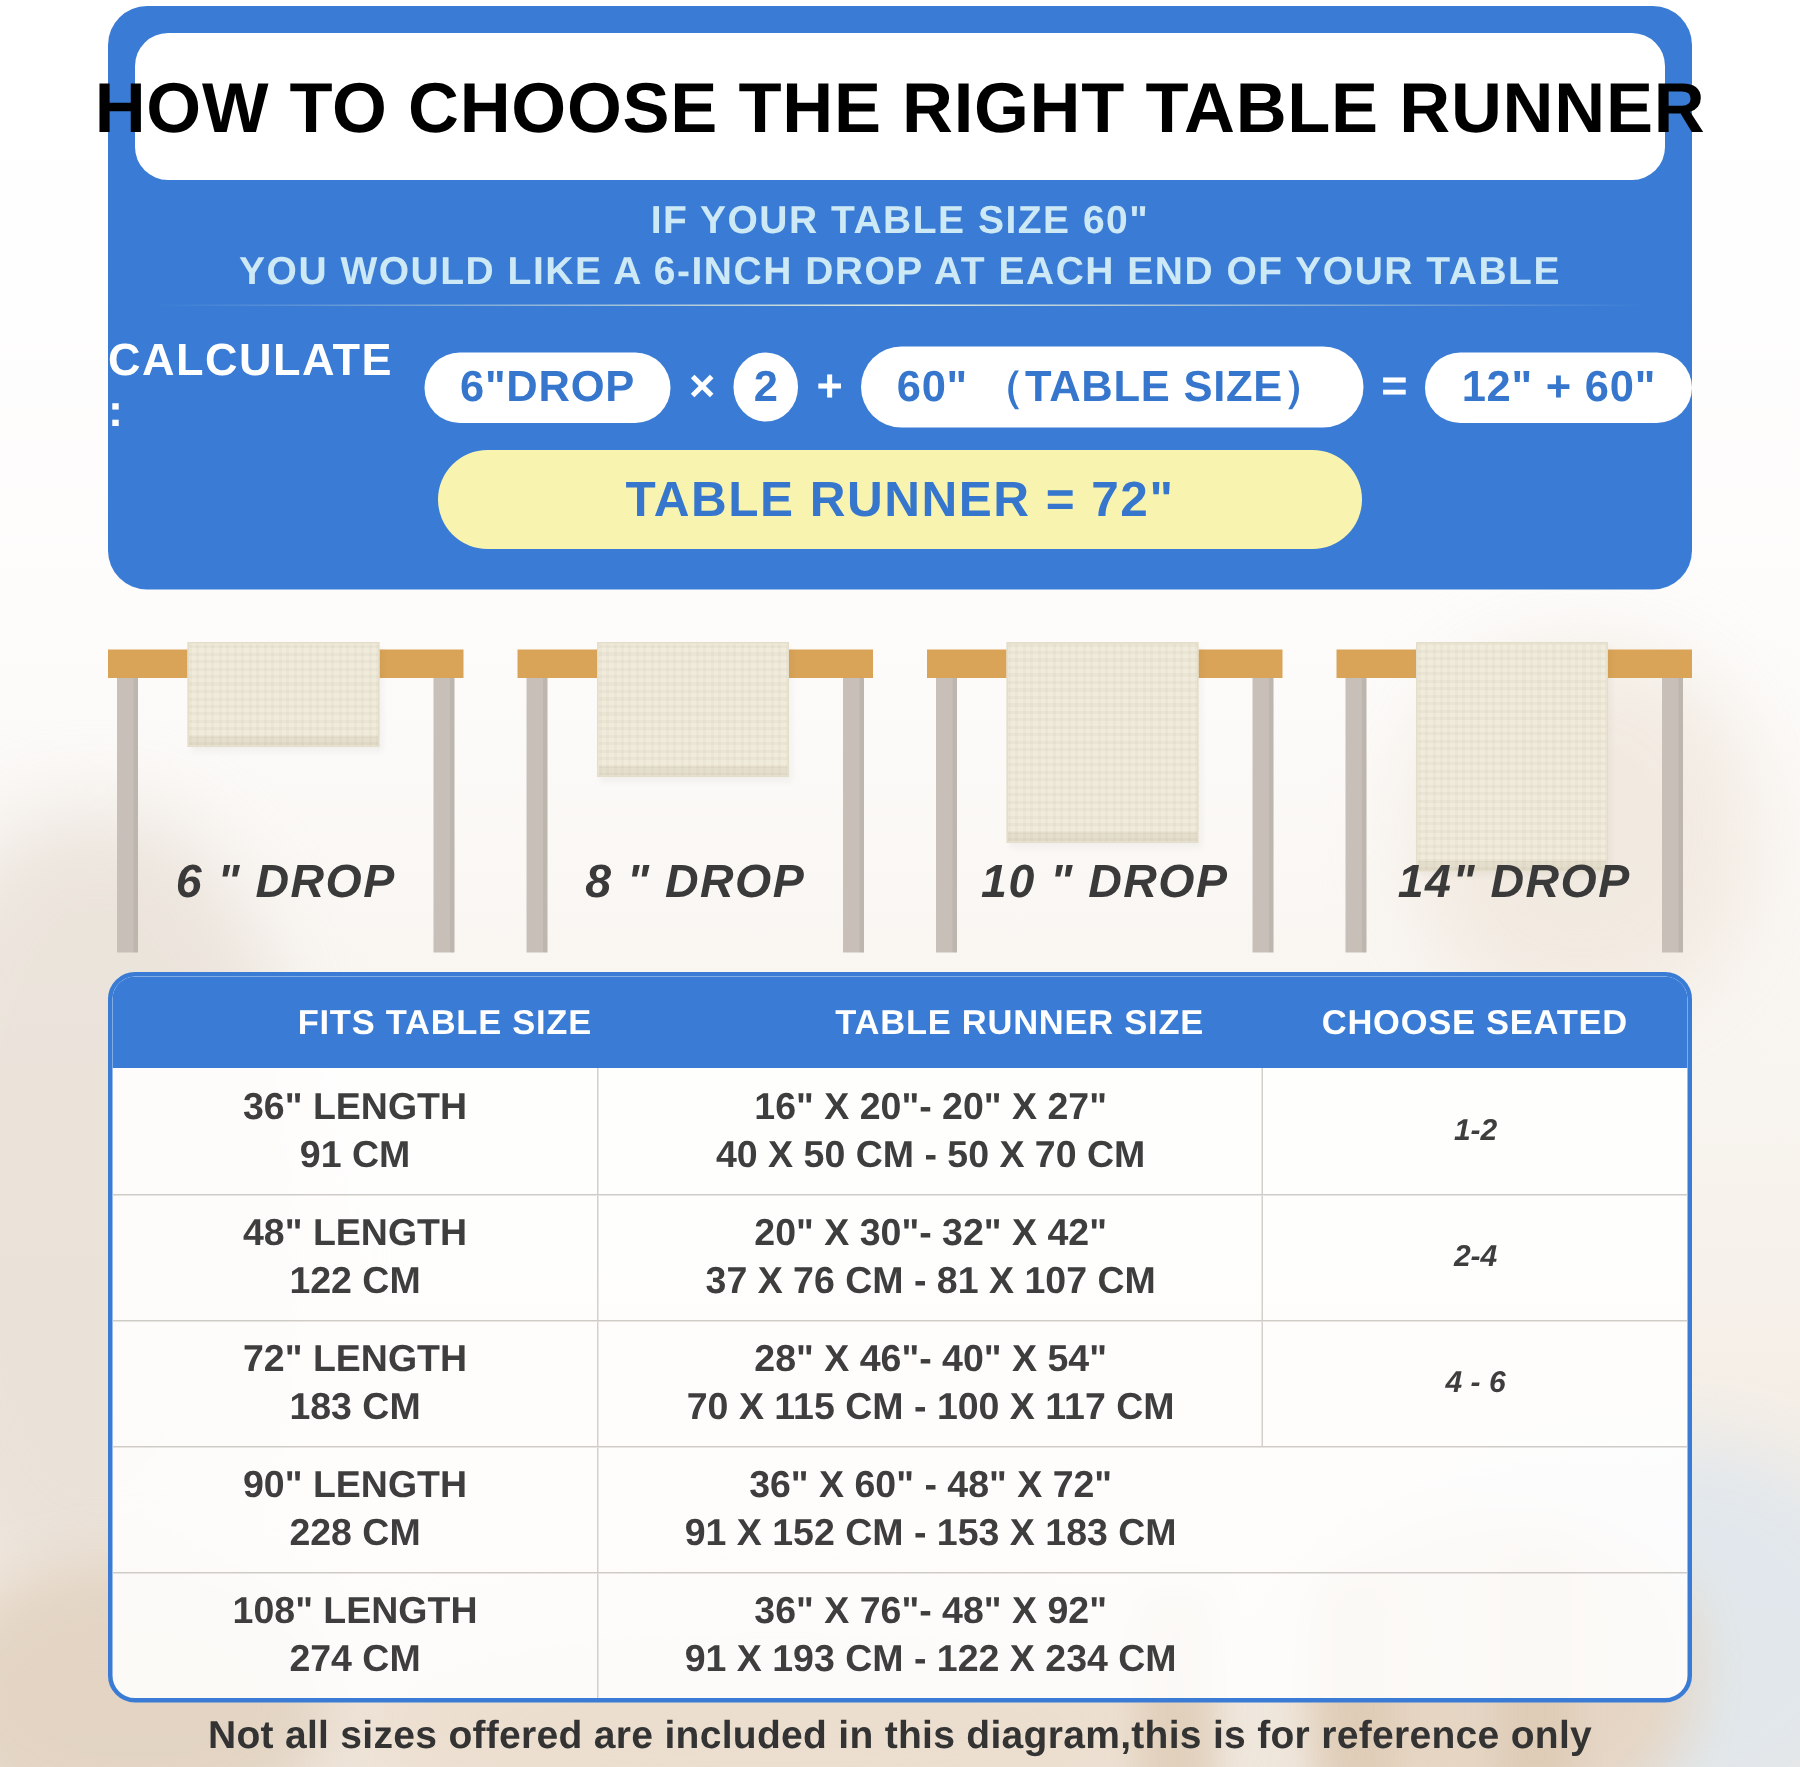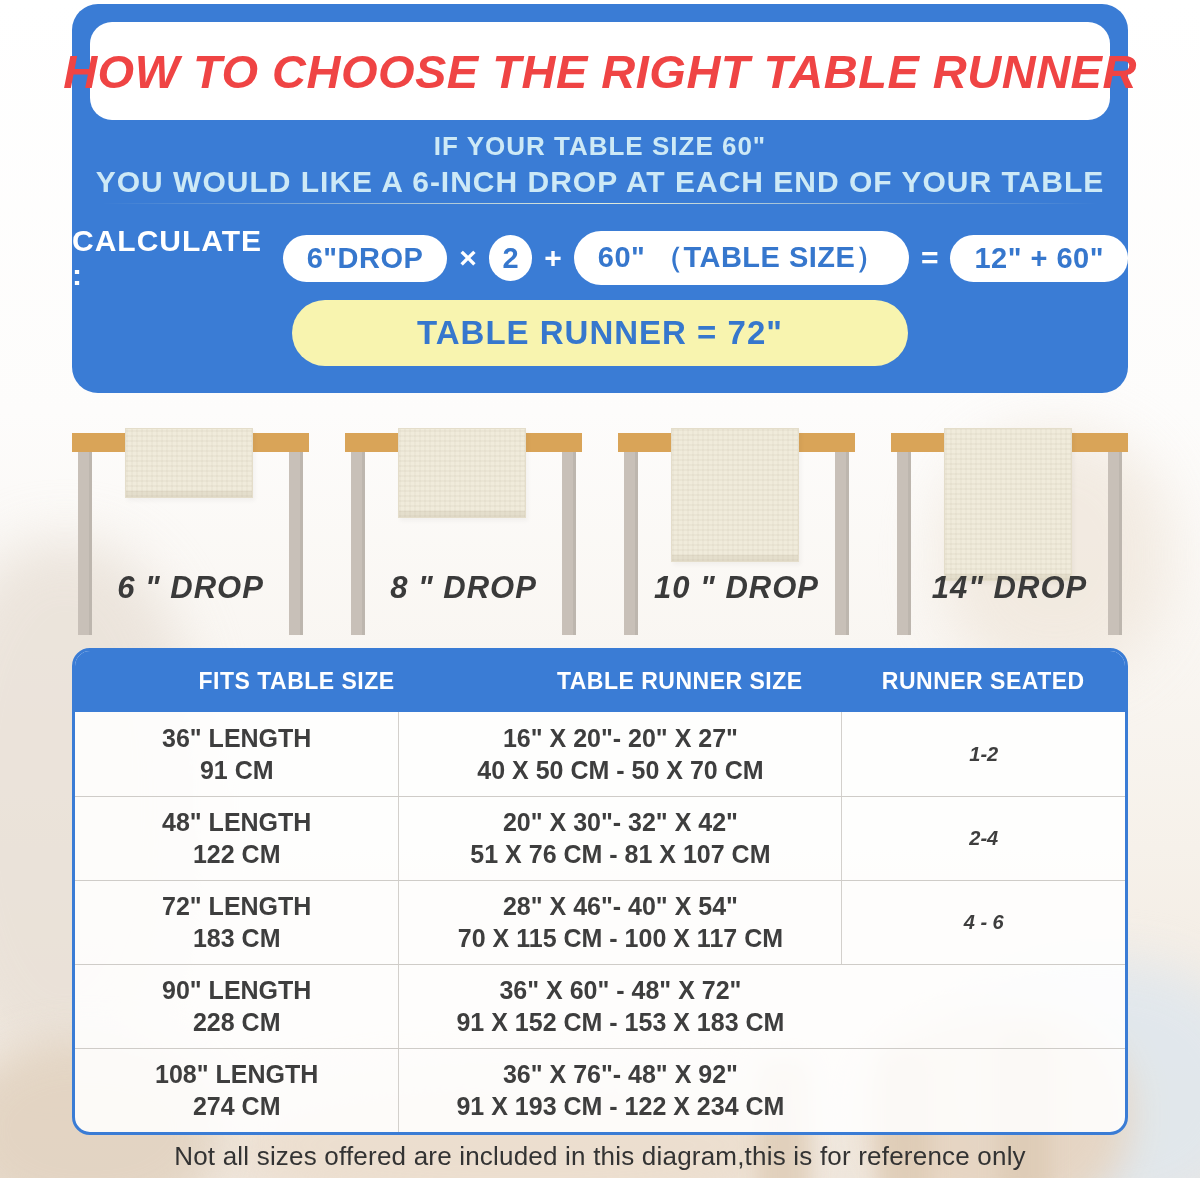--- a/index.html
+++ b/index.html
@@ -19,25 +19,25 @@
   .b5 { right:30px;  top:430px; width:230px; height:250px; background:#f0e7dc; filter:blur(28px); opacity:.8; }
   .b6 { left:-40px;  top:1040px; width:260px; height:180px; background:#e0d0bd; filter:blur(20px); opacity:.8; }
   .chair { position:absolute; width:52px; height:170px; background:#dcc9b2; filter:blur(10px); opacity:.7; border-radius:12px; }
   .c1 { right:150px; top:1030px; } .c2 { right:270px; top:1050px; } .c3 { right:390px; top:1060px; }
 
   
   .panel-top { position:absolute; left:72px; top:4px; width:1056px; height:389px;
                background:#3A7CD5; border-radius:26px; }
   .title-box { position:absolute; left:18px; right:18px; top:18px; height:98px;
                background:#ffffff; border-radius:22px; display:flex; align-items:center; justify-content:center; }
-  .title { font-size:47px; font-weight:bold; font-style:italic; color:#ef4444; letter-spacing:.5px; white-space:nowrap; }
+  .title { font-size:47px; font-weight:bold; color:#000000; letter-spacing:.5px; white-space:nowrap; }
   .sub1 { position:absolute; top:127px; left:0; right:0; text-align:center;
           color:#CDE9F6; font-size:26px; font-weight:bold; letter-spacing:1px; }
   .sub2 { position:absolute; top:161px; left:0; right:0; text-align:center;
-          color:#CDE9F6; font-size:30px; font-weight:bold; letter-spacing:1px; }
+          color:#CDE9F6; font-size:26px; font-weight:bold; letter-spacing:1px; }
   .hairline { position:absolute; top:199px; left:30px; right:30px; height:1px;
               background:linear-gradient(90deg,rgba(255,255,240,0) 0%,rgba(255,255,220,.85) 50%,rgba(255,255,240,0) 100%); }
   .calc-row { position:absolute; top:228px; left:0; right:0; height:52px;
               display:flex; align-items:center; justify-content:center; gap:12px; }
   .calc-label { color:#ffffff; font-size:30px; font-weight:bold; letter-spacing:1px; }
   .pill { background:#ffffff; color:#3677CD; font-size:29px; font-weight:bold;
           border-radius:27px; padding:7px 24px; white-space:nowrap; letter-spacing:.5px; }
   .op { color:#ffffff; font-size:30px; font-weight:bold; }
   .circle { background:#ffffff; color:#3677CD; width:46px; height:46px; border-radius:50%;
             display:flex; align-items:center; justify-content:center; font-size:29px; font-weight:bold; }
@@ -70,21 +70,21 @@
   .th { color:#ffffff; font-size:23px; font-weight:bold; letter-spacing:.5px; text-align:center; }
   .col1 { width:30.8%; } .col2 { width:42.2%; } .col3 { width:27%; }
   .tr { display:flex; height:84px; border-top:1px solid #cfccc8; }
   .tr.first { border-top:none; }
   .td { display:flex; flex-direction:column; align-items:center; justify-content:center; gap:3px; }
   .td.col2, .td.col3 { border-left:1px solid #d3d0cc; }
   .cell-line { font-size:25px; font-weight:bold; color:#3E3E3E; line-height:1.15; white-space:nowrap; }
   .persons { font-size:20px;font-style:italic; }
 
   .footer-note { position:absolute; left:0; right:0; top:1141px; text-align:center;
-                 font-size:26px; font-weight:normal; color:#333333; letter-spacing:.2px; }
+                 font-size:26px; font-weight:bold; color:#333333; letter-spacing:.2px; }
 </style>
 </head>
 <body>
 
 <div class="page">
 
   <div class="photo-bg">
     <div class="blob b1"></div>
     <div class="blob b2"></div>
     <div class="blob b3"></div>
@@ -151,21 +151,21 @@
       <div class="runner rh14"></div>
       <div class="drop-label">14" DROP</div>
     </div>
 
   </div>
 
   <div class="size-table">
     <div class="thead">
       <div class="th col2">FITS TABLE SIZE</div>
       <div class="th col1">TABLE RUNNER SIZE</div>
-      <div class="th col3">RUNNER SEATED</div>
+      <div class="th col3">CHOOSE SEATED</div>
     </div>
 
     <div class="tr first">
       <div class="td col1">
         <span class="cell-line">36" LENGTH</span>
         <span class="cell-line">91 CM</span>
       </div>
       <div class="td col2">
         <span class="cell-line">16" X 20"- 20" X 27"</span>
         <span class="cell-line">40 X 50 CM - 50 X 70 CM</span>
@@ -175,21 +175,21 @@
       </div>
     </div>
 
     <div class="tr">
       <div class="td col1">
         <span class="cell-line">48" LENGTH</span>
         <span class="cell-line">122 CM</span>
       </div>
       <div class="td col2">
         <span class="cell-line">20" X 30"- 32" X 42"</span>
-        <span class="cell-line">51 X 76 CM - 81 X 107 CM</span>
+        <span class="cell-line">37 X 76 CM - 81 X 107 CM</span>
       </div>
       <div class="td col3">
         <span class="cell-line persons">2-4</span>
       </div>
     </div>
 
     <div class="tr">
       <div class="td col1">
         <span class="cell-line">72" LENGTH</span>
         <span class="cell-line">183 CM</span>

